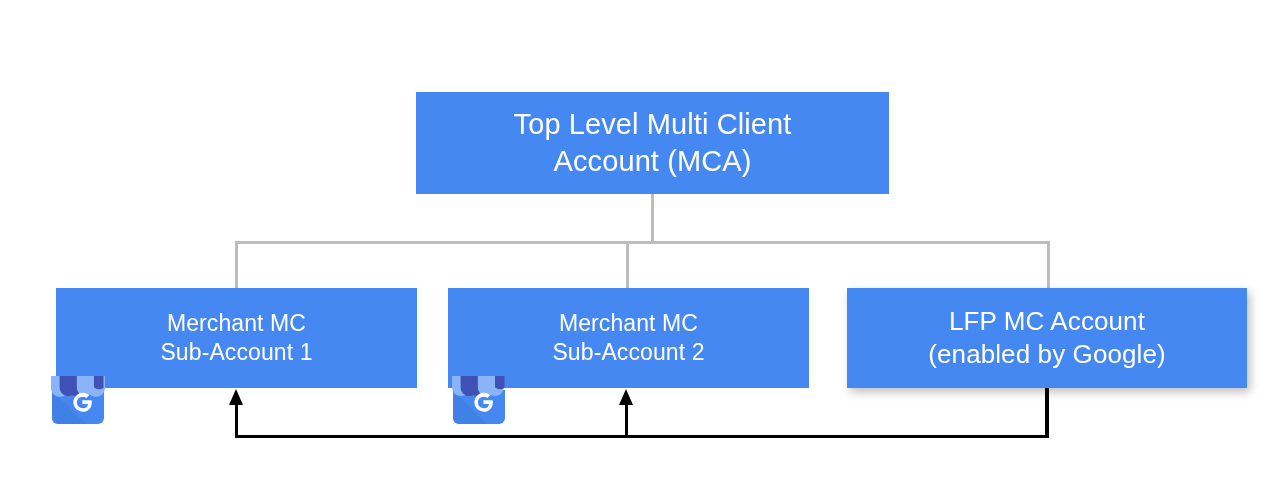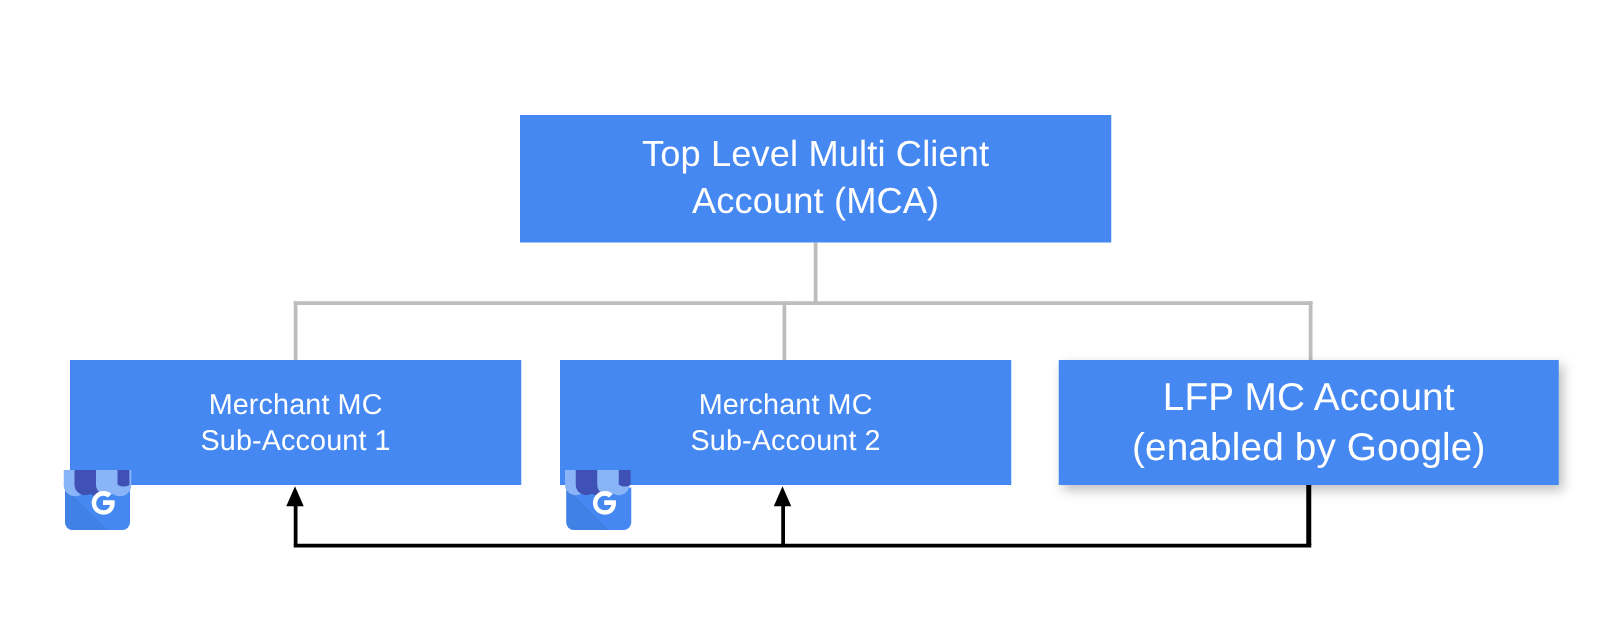--- a/index.html
+++ b/index.html
@@ -53,21 +53,21 @@
     height: 100px;
     background: #4688f1;
     font-size: 23px;
   }
   #node-lfp {
     left: 847px;
     top: 288px;
     width: 400px;
     height: 100px;
     background: #4688f1;
-    font-size: 31px;
+    font-size: 26px;
     box-shadow: 3px 4px 9px rgba(0,0,0,0.26);
   }
 
   
   .conn {
     position: absolute;
     background: #bdbdbd;
   }
   .conn-v { width: 3px; }
   .conn-h { height: 3px; }

